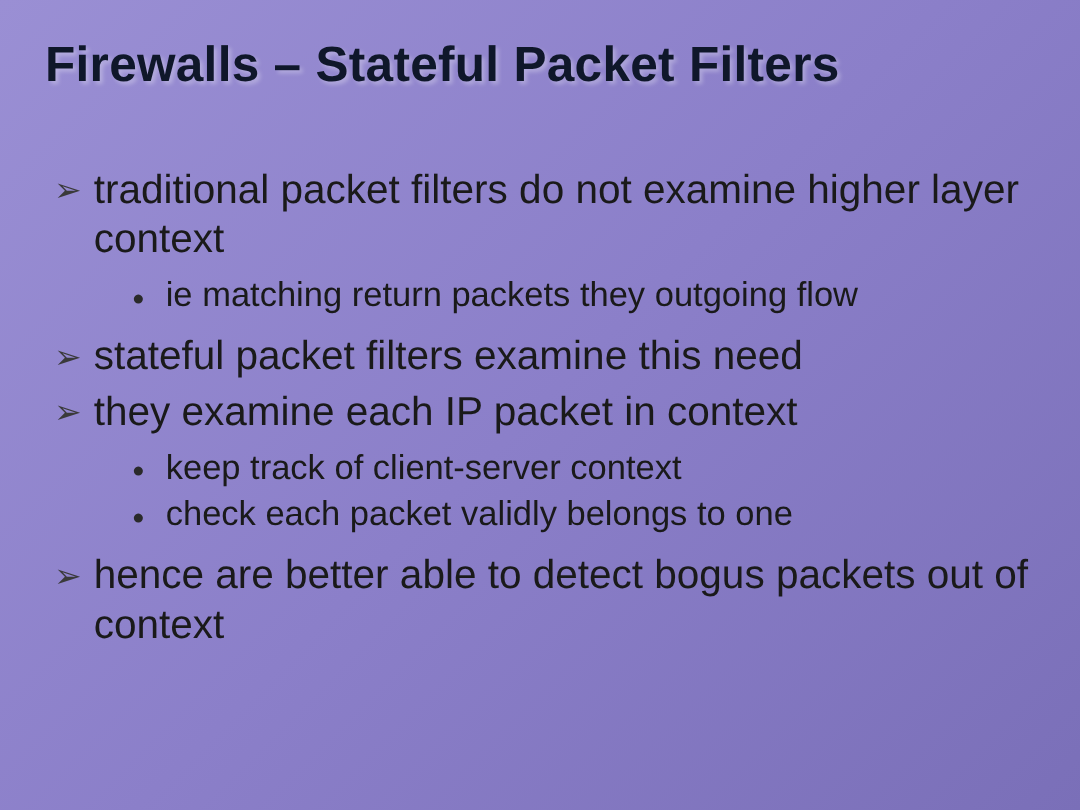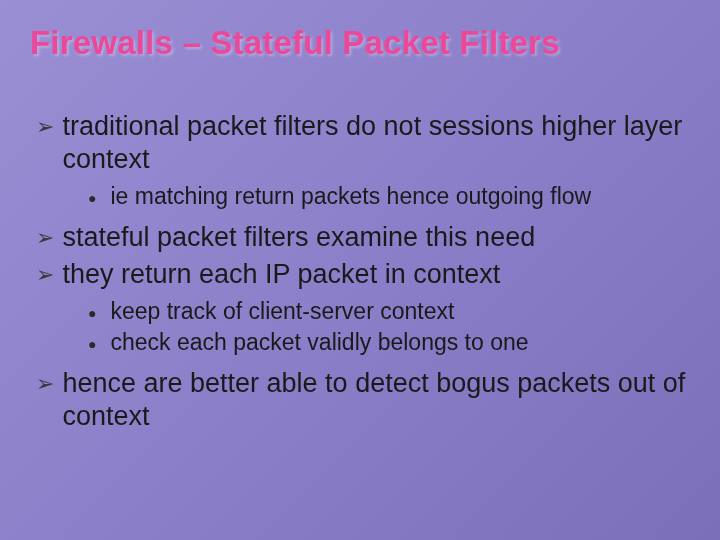--- a/index.html
+++ b/index.html
@@ -6,21 +6,21 @@
   html, body { width: 720px; height: 540px; overflow: hidden; }
   body {
     background: linear-gradient(135deg, #9a8fd4 0%, #8b7fc9 50%, #7a6fb8 100%);
     font-family: Arial, Helvetica, sans-serif;
     color: #1a1a1a;
     padding: 24px 30px 20px 30px;
   }
   .title {
     font-size: 33px;
     font-weight: bold;
-    color: #ec4899;
+    color: #0f172a;
     margin-bottom: 48px;
     text-shadow: 2px 2px 3px rgba(255,255,255,0.3);
     letter-spacing: 0.2px;
   }
   .bullet-list { list-style: none; }
   .level1 {
     font-size: 27px;
     color: #1a1a1a;
     margin-left: 6px;
     margin-bottom: 4px;
@@ -57,37 +57,37 @@
 </style>
 </head>
 <body>
 
 <div class="title">Firewalls – Stateful Packet Filters</div>
 
 <ul class="bullet-list">
 
   <li class="level1">
     <span class="level1-marker">➢</span>
-    <span class="level1-text">traditional packet filters do not sessions higher layer context</span>
+    <span class="level1-text">traditional packet filters do not examine higher layer context</span>
   </li>
   <ul class="level2-group">
     <li class="level2">
       <span class="level2-marker">●</span>
-      <span class="level2-text">ie matching return packets hence outgoing flow</span>
+      <span class="level2-text">ie matching return packets they outgoing flow</span>
     </li>
   </ul>
 
   <li class="level1">
     <span class="level1-marker">➢</span>
     <span class="level1-text">stateful packet filters examine this need</span>
   </li>
 
   <li class="level1">
     <span class="level1-marker">➢</span>
-    <span class="level1-text">they return each IP packet in context</span>
+    <span class="level1-text">they examine each IP packet in context</span>
   </li>
   <ul class="level2-group">
     <li class="level2">
       <span class="level2-marker">●</span>
       <span class="level2-text">keep track of client-server context</span>
     </li>
     <li class="level2">
       <span class="level2-marker">●</span>
       <span class="level2-text">check each packet validly belongs to one</span>
     </li>

